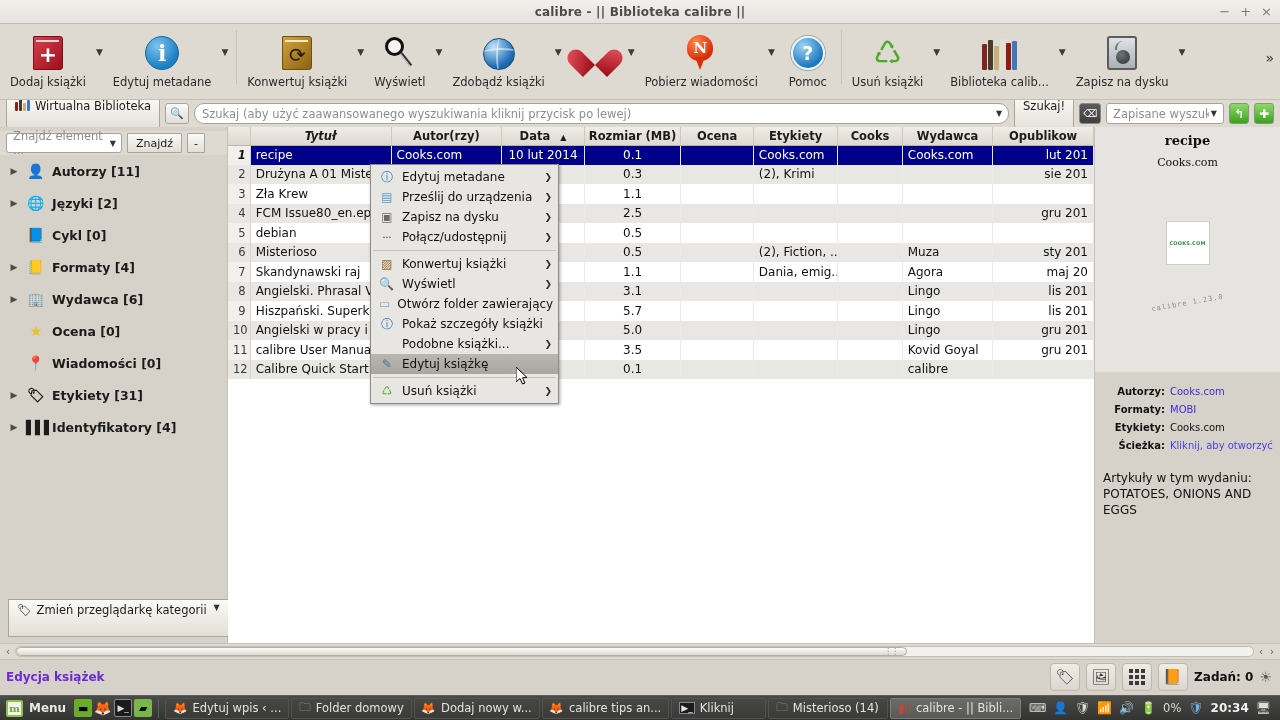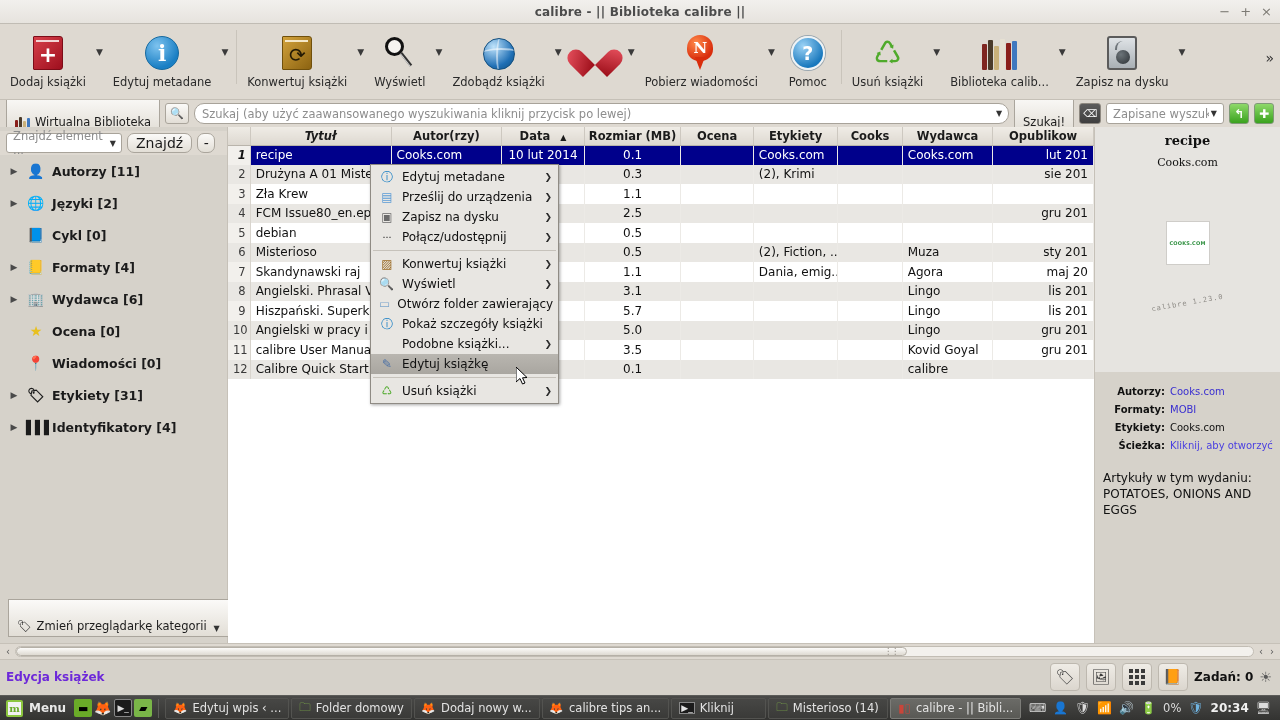--- a/index.html
+++ b/index.html
@@ -155,21 +155,21 @@
 
   
   .searchrow {
     height: 27px; background:#ded9d1; display:flex; align-items:center;
     padding: 2px 6px; gap:5px;
   }
   .btn {
     background: linear-gradient(#fbfaf8,#e2ded6);
     border:1px solid #aaa59c; border-radius:0;
     padding: 3px 8px; font-size:11.5px; color:#1b1b1b; white-space:nowrap;
-    display:flex; align-items:flex-end; gap:5px; height:38px;
+    display:flex; align-items:flex-start; gap:5px; height:38px;
   }
   .vlib-ico { display:flex; gap:1px; align-items:flex-end; height:12px; }
   .vlib-ico i { display:block; width:3px; border-radius:1px; }
   .binoc { width:24px; height:21px; border:1px solid #aaa59c; border-radius:3px;
     background: linear-gradient(#fbfaf8,#e2ded6); display:flex; align-items:center; justify-content:center;
     font-size:11px; color:#2b2b2b; }
   .searchbox {
     flex:1; height:21px; background:#fff; border:1px solid #a8a39a; border-radius:10px;
     display:flex; align-items:center; padding:0 4px 0 7px;
   }
@@ -193,21 +193,21 @@
 
   
   .findrow { height:24px; display:flex; align-items:center; padding:0 6px; gap:5px; background:#ded9d1; }
   .findsel {
     width:116px; height:20px; background:#fff; border:1px solid #a8a39a; border-radius:3px;
     display:flex; align-items:center; padding:0 3px 0 6px; color:#8d8d8d; font-size:11.5px;
   }
   .findsel span:first-child { flex:1; }
   .smallbtn {
     height:20px; padding:0 8px; background: linear-gradient(#fbfaf8,#e2ded6);
-    border:1px solid #aaa59c; border-radius:7px; font-size:14px; color:#1b1b1b;
+    border:1px solid #aaa59c; border-radius:1px; font-size:11px; color:#1b1b1b;
     display:flex; align-items:center;
   }
   .dashbtn { width:18px; height:20px; justify-content:center; padding:0; }
 
   
   .body { display:flex; height: 516px; }
   .sidebar {
     width: 228px; background:#d6d2ca; padding-top:4px; position:relative;
     border-right:1px solid #c6c1b8;
   }

